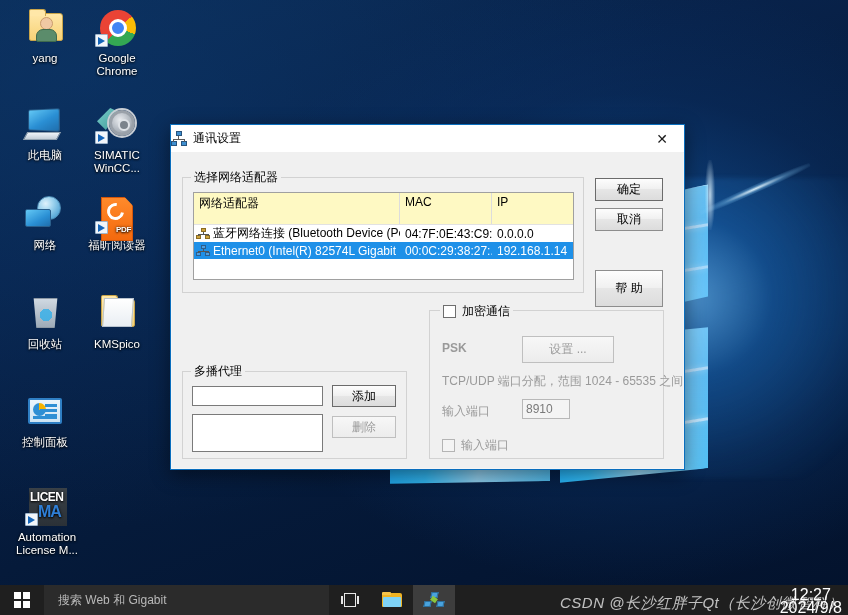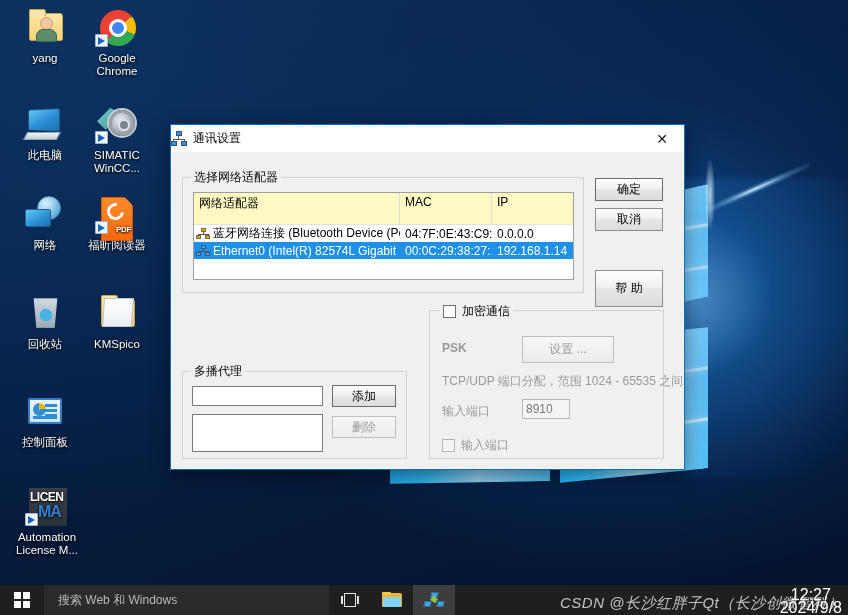--- a/index.html
+++ b/index.html
@@ -726,21 +726,21 @@
   <div id="taskbar">
     <div id="start-btn">
       <span class="winlogo">
           <i></i>
           <i></i>
           <i></i>
           <i></i>
         </span>
     </div>
     <div id="search-box">
-      <span>搜索 Web 和 Windows</span>
+      <span>搜索 Web 和 Gigabit</span>
     </div>
     <div class="tb-icon">
       <span class="taskview">
           <i class="lt"></i>
           <i class="mid"></i>
           <i class="rt"></i>
         </span>
     </div>
     <div class="tb-icon">
       <span class="explorer">

